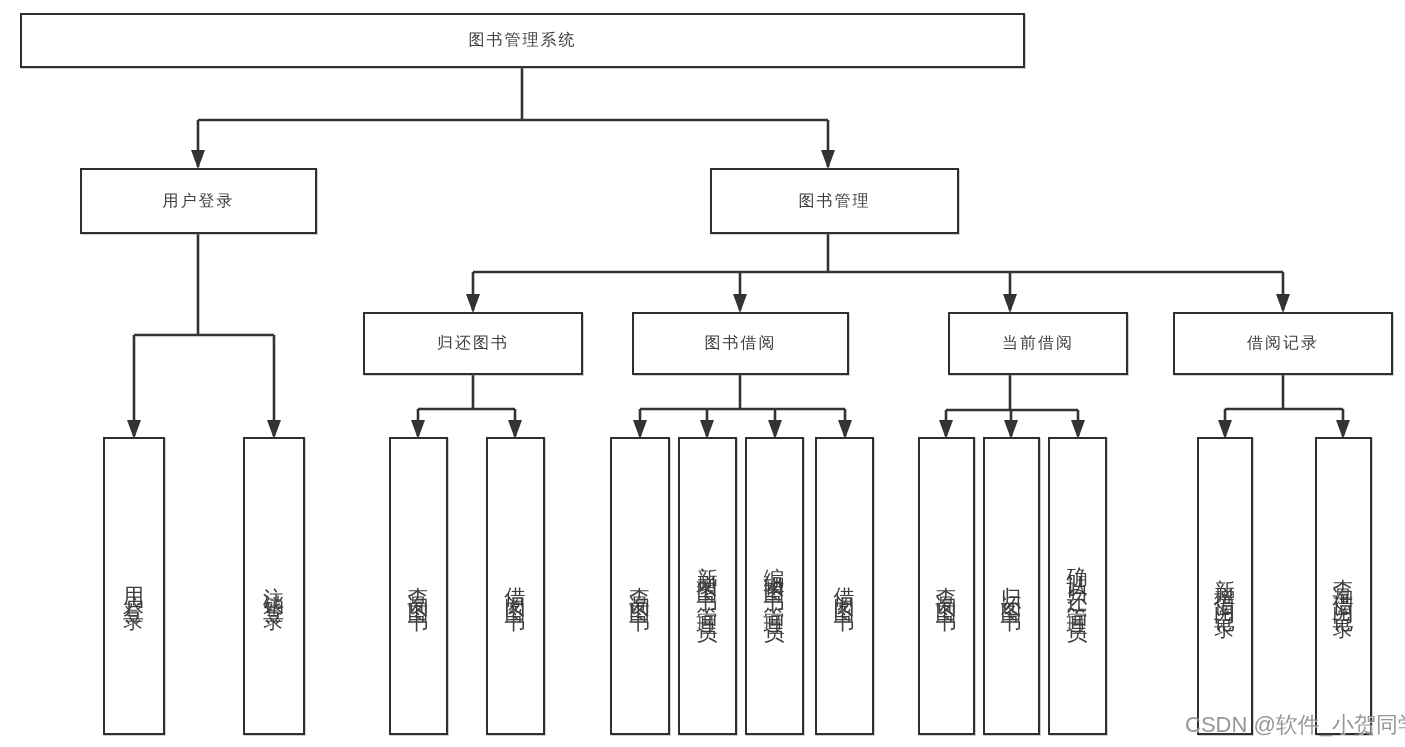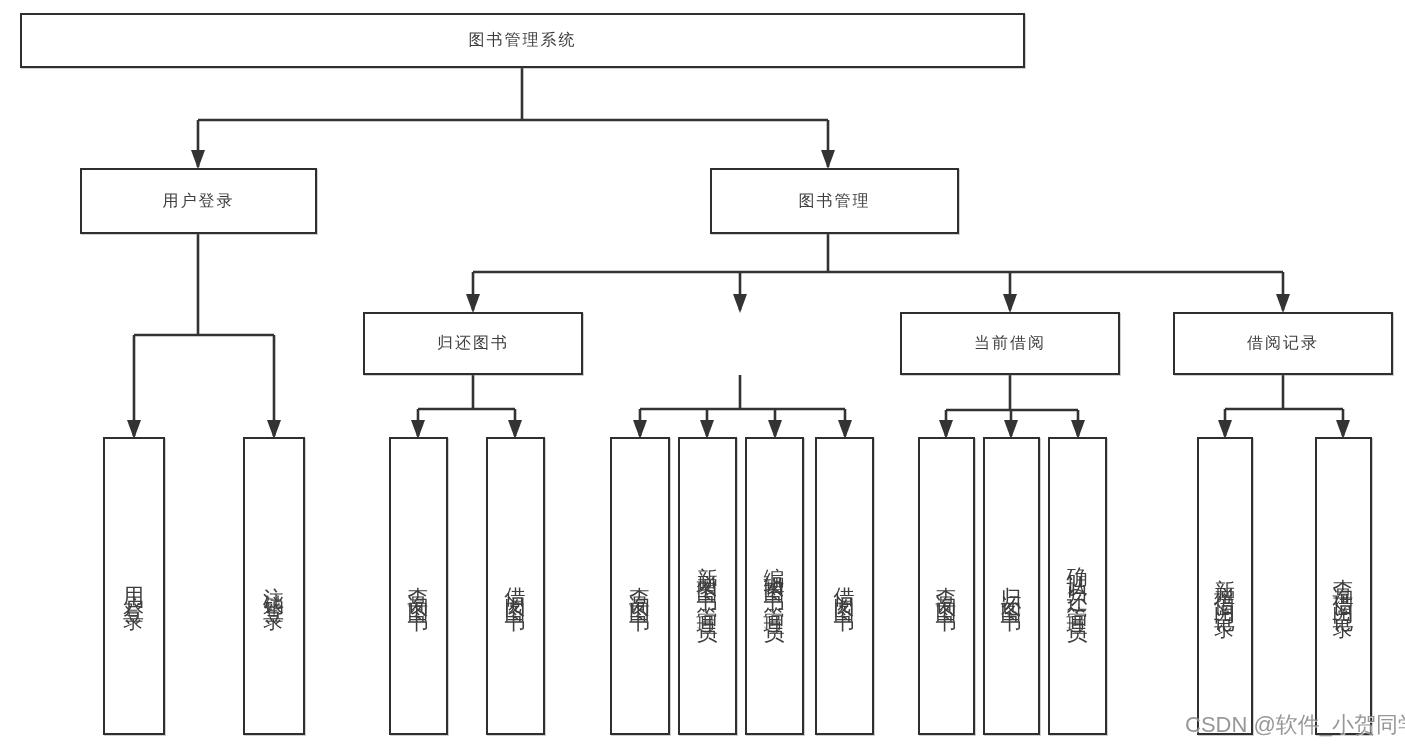--- a/index.html
+++ b/index.html
@@ -97,21 +97,24 @@
   <div class="box" style="left:80px;top:168px;width:237px;height:66px">
     <span class="h-label">用户登录</span>
   </div>
   <div class="box" style="left:710px;top:168px;width:249px;height:66px">
     <span class="h-label">图书管理</span>
   </div>
 
   <div class="box" style="left:363px;top:312px;width:220px;height:63px">
     <span class="h-label">归还图书</span>
   </div>
-  <div class="box" style="left:900px;top:312px;width:220px;height:63px">
+  <div class="box" style="left:632px;top:312px;width:217px;height:63px">
+    <span class="h-label">图书借阅</span>
+  </div>
+  <div class="box" style="left:948px;top:312px;width:180px;height:63px">
     <span class="h-label">当前借阅</span>
   </div>
   <div class="box" style="left:1173px;top:312px;width:220px;height:63px">
     <span class="h-label">借阅记录</span>
   </div>
 
   <div class="box leaf" style="left:103px;width:62px">
     <span class="v-label">用户登录</span>
   </div>
   <div class="box leaf" style="left:243px;width:62px">

